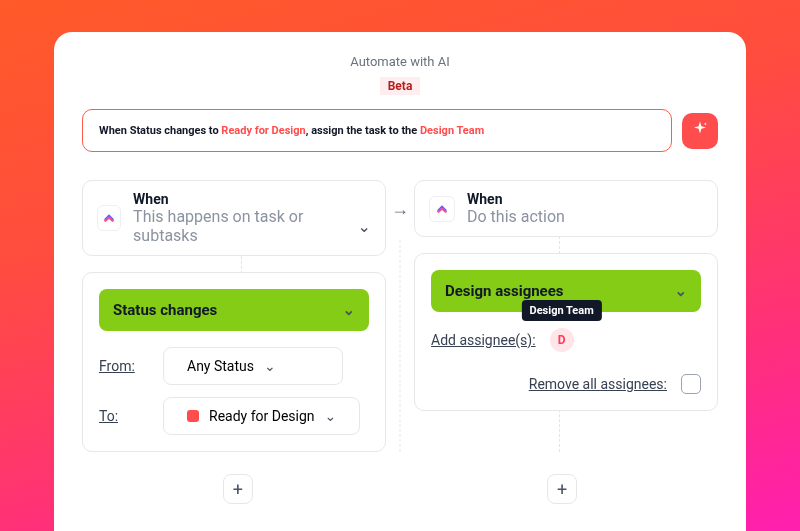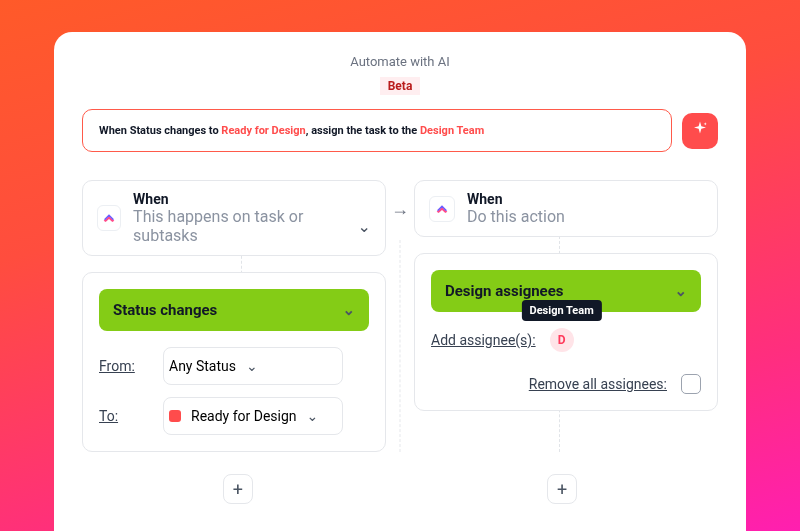--- a/index.html
+++ b/index.html
@@ -160,21 +160,21 @@
     align-items: center;
     gap: 14px;
     margin-bottom: 12px;
     font-size: 14px;
   }
   .row:last-child { margin-bottom: 0; }
   .row-label { color: #374151; min-width: 50px; text-decoration: underline; }
   .select {
     border: 1px solid #e5e7eb;
     border-radius: 8px;
-    padding: 10px 5px;
+    padding: 10px 23px;
     display: flex;
     align-items: center;
     gap: 10px;
     min-width: 180px;
     cursor: pointer;
   }
   .status-sq {
     width: 12px; height: 12px; border-radius: 3px;
     background: #ff4c4c;
   }

